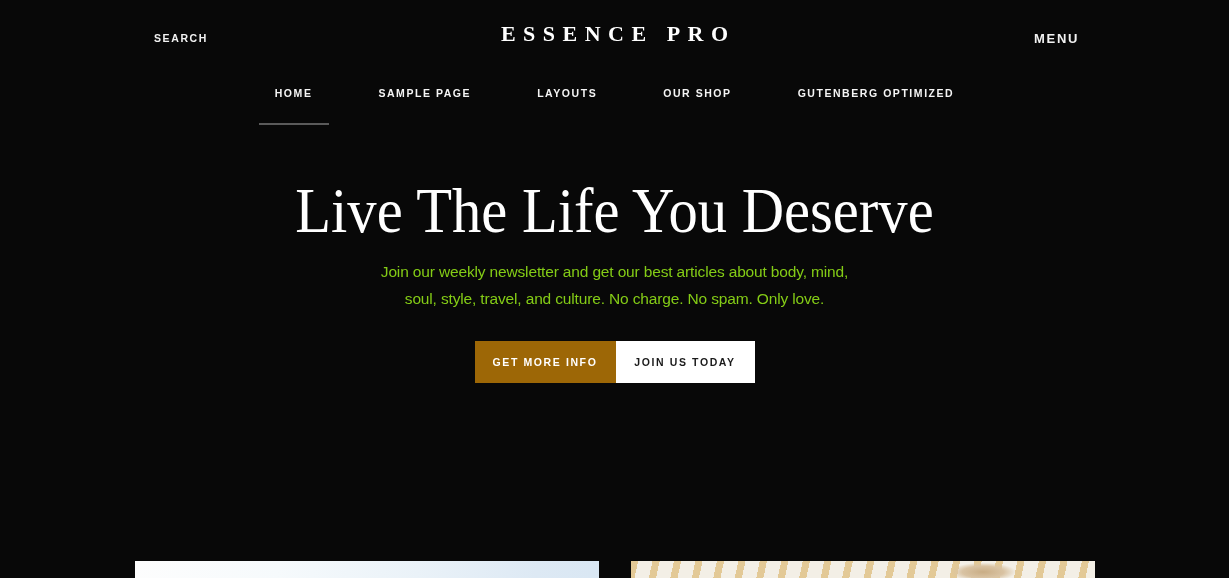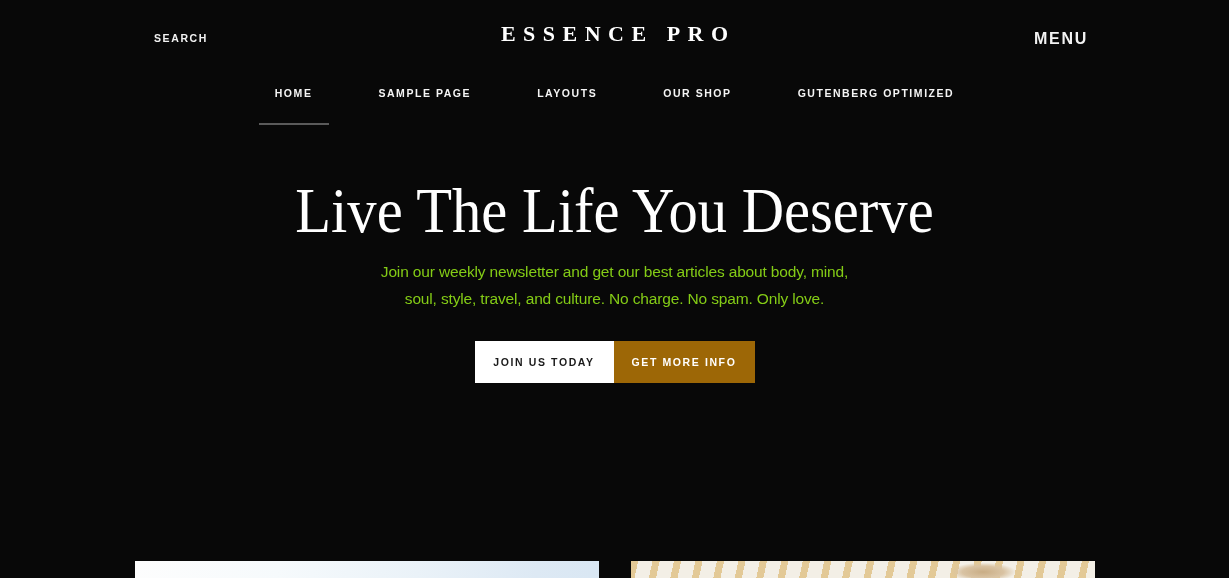--- a/index.html
+++ b/index.html
@@ -53,21 +53,21 @@
     text-indent: 7.5px;
     color: #ffffff;
     line-height: 24px;
     cursor: pointer;
   }
 
   .menu-toggle {
     position: absolute;
     left: 1034px;
     top: 32px;
-    font-size: 16px;
+    font-size: 13px;
     font-weight: 700;
     letter-spacing: 1.7px;
     color: #f2f2f2;
     text-transform: uppercase;
     cursor: pointer;
     line-height: 14px;
   }
 
   
   .nav-wrap {
@@ -265,22 +265,22 @@
   </ul>
 </nav>
 
 <section class="hero">
 
   <h1 class="hero-title">Live The Life You Deserve</h1>
 
   <p class="hero-text">Join our weekly newsletter and get our best articles about body, mind, soul, style, travel, and culture. No charge. No spam. Only love.</p>
 
   <div class="hero-buttons">
+    <a class="btn btn-secondary" href="#">GET MORE INFO</a>
     <a class="btn btn-primary" href="#">JOIN US TODAY</a>
-    <a class="btn btn-secondary" href="#">GET MORE INFO</a>
   </div>
 
 </section>
 
 <section class="cards-strip">
 
   <article class="card">
     <div class="card-image sky"></div>
   </article>
 

